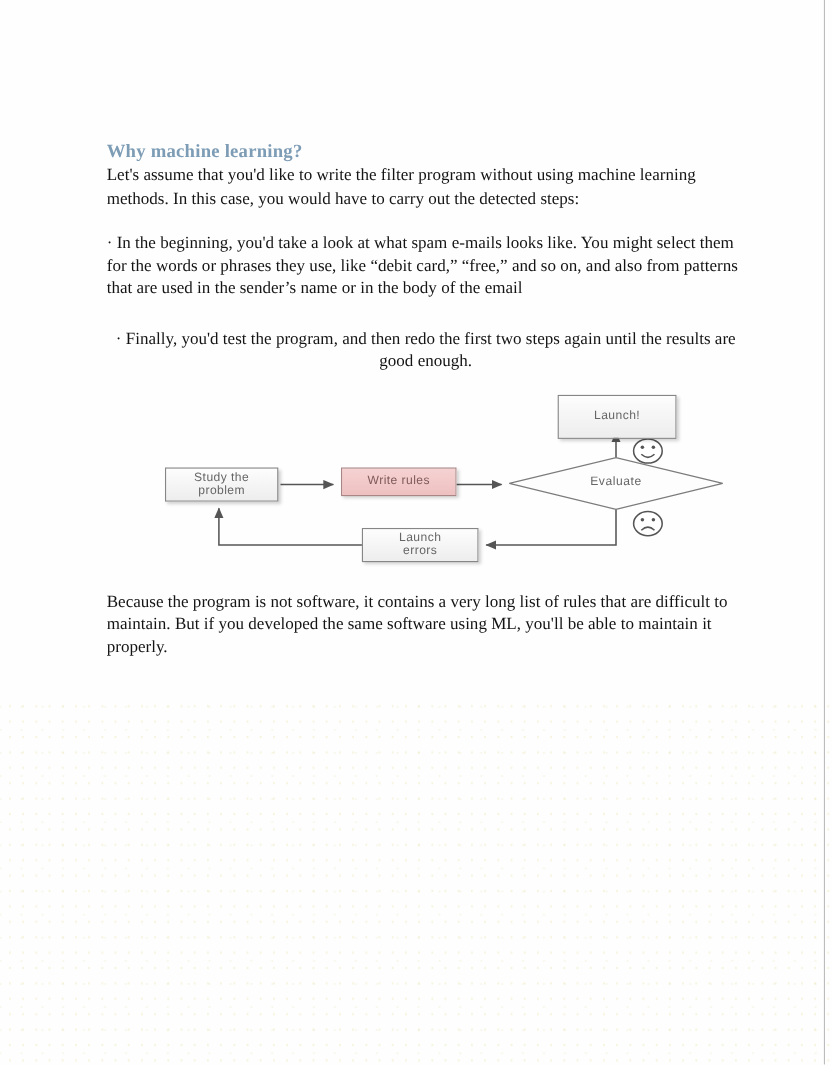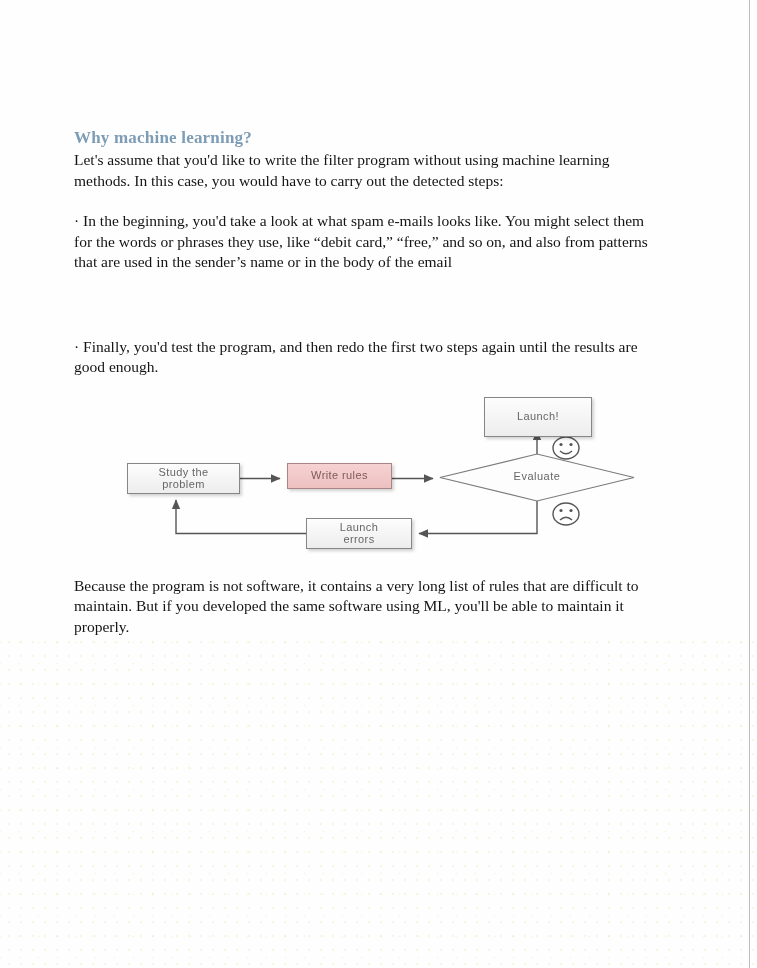--- a/index.html
+++ b/index.html
@@ -22,37 +22,37 @@
     position:absolute;left:0;right:0;top:630px;bottom:0;
     background-image:
       radial-gradient(rgba(208,196,70,0.30) 0.8px, transparent 1.3px),
       radial-gradient(rgba(198,190,90,0.22) 0.7px, transparent 1.2px);
     background-size:12px 14px, 19px 21px;
     background-position:3px 5px, 10px 2px;
     opacity:.55;
     pointer-events:none;
   }
   .content{
-    position:absolute;left:74px;top:128px;width:580px;
+    position:absolute;left:97px;top:128px;width:580px;
   }
   h2.heading{
     margin:0 0 2px 0;
     font-size:17px;
     font-weight:bold;
     color:#7d9cb5;
     letter-spacing:.2px;
   }
   p{
     margin:0;
     font-size:15.5px;
     line-height:20.5px;
   }
   p.intro{margin-top:2px;}
   p.bullet{margin-top:20px;}
-  p.bullet-wide{margin-top:64px;}
+  p.bullet-wide{margin-top:26px;text-align:center;}
   p.closing{margin-top:14px;}
 
   
   .diagram{
     position:relative;
     width:580px;height:172px;
     margin-top:12px;
   }
   .diagram svg{position:absolute;left:0;top:0;}
   .node{
@@ -62,21 +62,21 @@
     background:linear-gradient(#fdfdfd,#ededed);
     box-shadow:2px 2px 3px rgba(0,0,0,0.18);
     display:flex;align-items:center;justify-content:center;
     text-align:center;
     font-family:"Liberation Sans", sans-serif;
     font-size:11px;line-height:12.5px;
     color:#666;
     letter-spacing:.4px;
   }
   .node-launch{left:410px;top:7px;width:108px;height:40px;}
-  .node-study{left:53px;top:73px;width:113px;height:31px;}
+  .node-study{left:53px;top:73px;width:103px;height:31px;}
   .node-write{
     left:213px;top:73px;width:105px;height:26px;
     background:linear-gradient(#f6d2d2,#eec0c0);
     border-color:#a98585;
     color:#7e5a5a;
   }
   .node-analyze{left:232px;top:128px;width:106px;height:31px;}
   .label-evaluate{
     position:absolute;left:366px;top:80px;width:194px;
     text-align:center;

